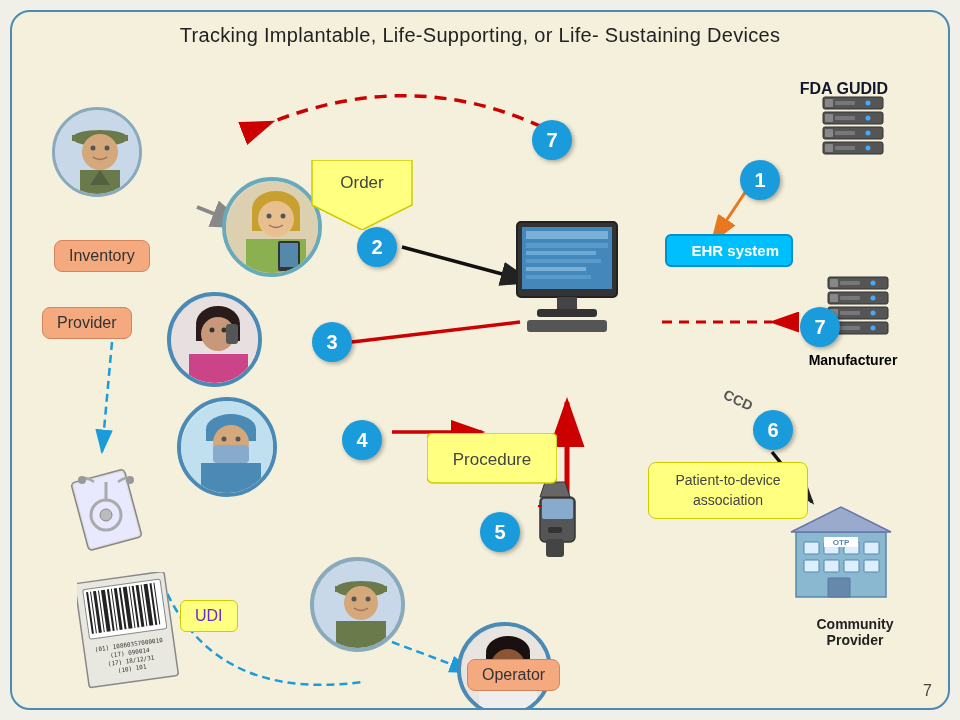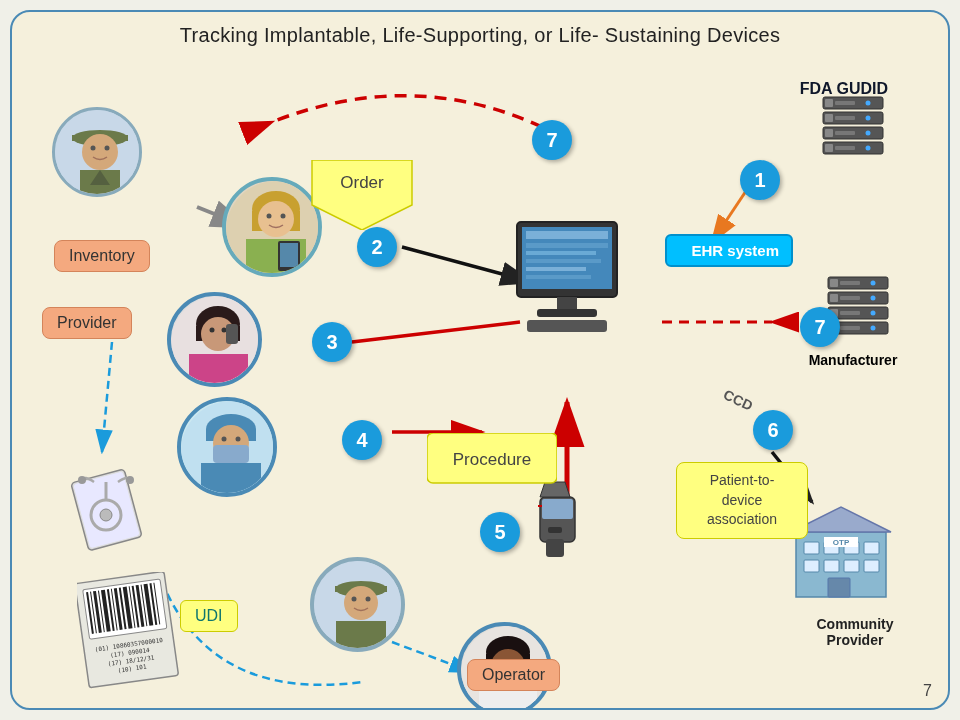--- a/index.html
+++ b/index.html
@@ -49,21 +49,21 @@
 
     
     .label-box {
       position: absolute;
       background: #ffff80;
       border: 1px solid #cccc00;
       border-radius: 6px;
       padding: 6px 14px;
       font-size: 16px;
       font-weight: normal;
-      color: #0f766e;
+      color: #6d28d9;
       z-index: 10;
       text-align: left;
     }
 
     
     .salmon-box {
       position: absolute;
       background: #f4a97f;
       border: 1px solid #d4845a;
       border-radius: 8px;
@@ -377,21 +377,21 @@
   </div>
 
   <div class="salmon-box" style="top:228px; left:42px;">Inventory</div>
 
   <div class="salmon-box" style="top:295px; left:30px;">Provider</div>
 
   <div class="label-box" style="top:588px; left:168px;">UDI</div>
 
   <div class="salmon-box" style="top:647px; left:455px;">Operator</div>
 
-  <div class="ptd-box" style="top:450px; right:140px; width:132px;">
+  <div class="ptd-box" style="top:450px; right:140px; width:160px;">
     <span>Patient-to-device<br>association</span>
   </div>
 
   <div class="ccd-label" style="top:380px; right:195px;">CCD</div>
 
   <div style="position:absolute; top:95px; left:40px; width:90px; height:90px; border-radius:50%; overflow:hidden; border:3px solid #8ab; z-index:8; background:#c8d8e8;">
     <svg width="90" height="90" viewBox="0 0 90 90">
       <circle cx="45" cy="45" r="45" fill="#c8d8e8"></circle>
 
       <ellipse cx="45" cy="28" rx="28" ry="8" fill="#6b7a4a"></ellipse>

